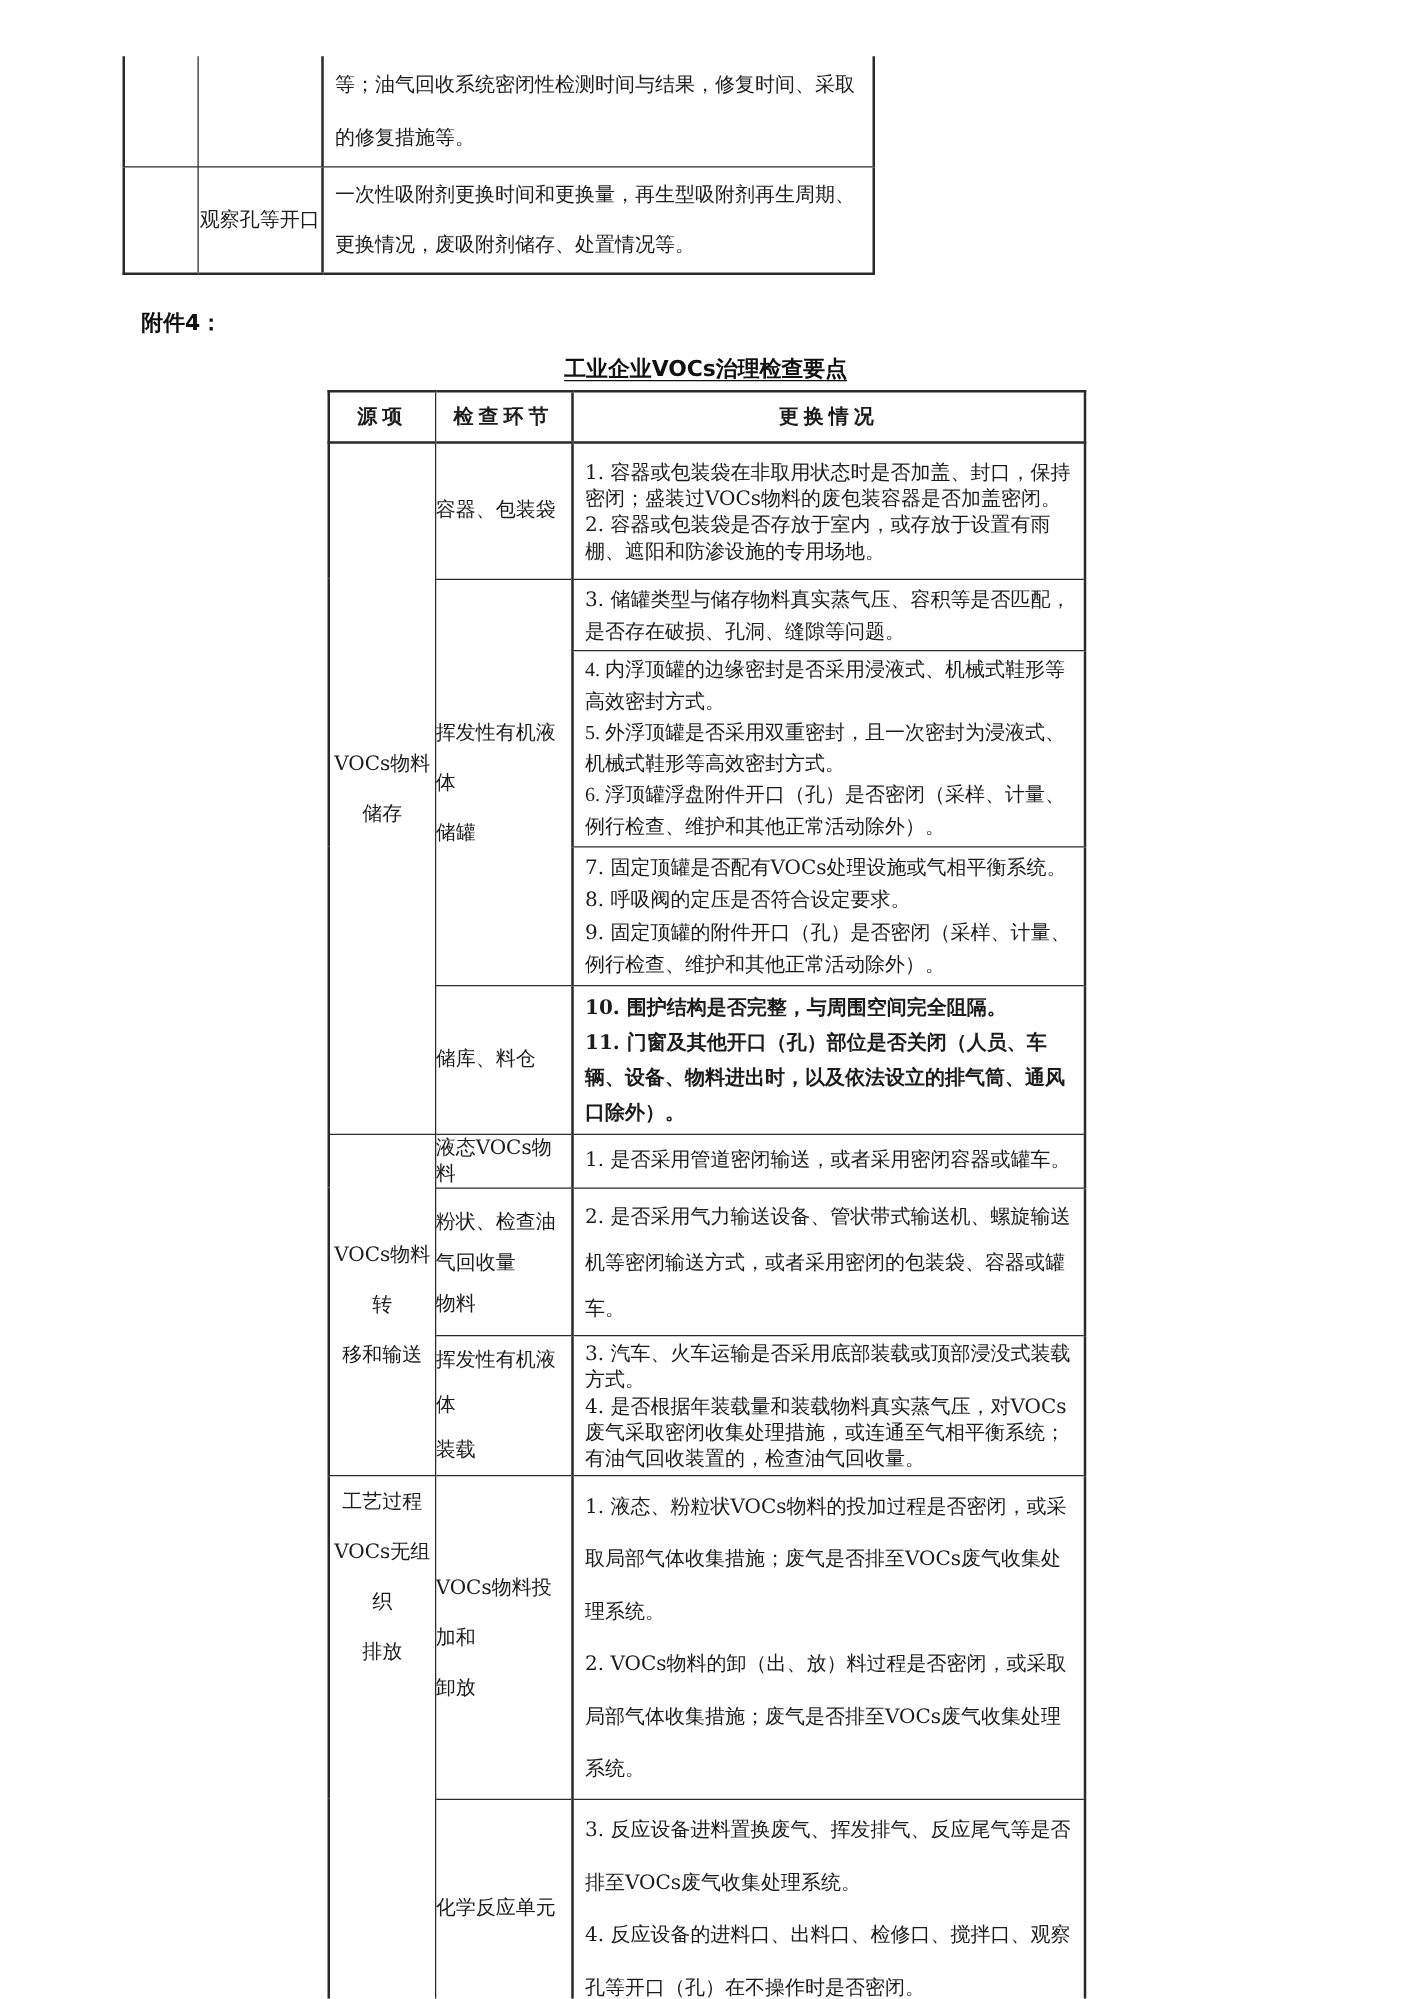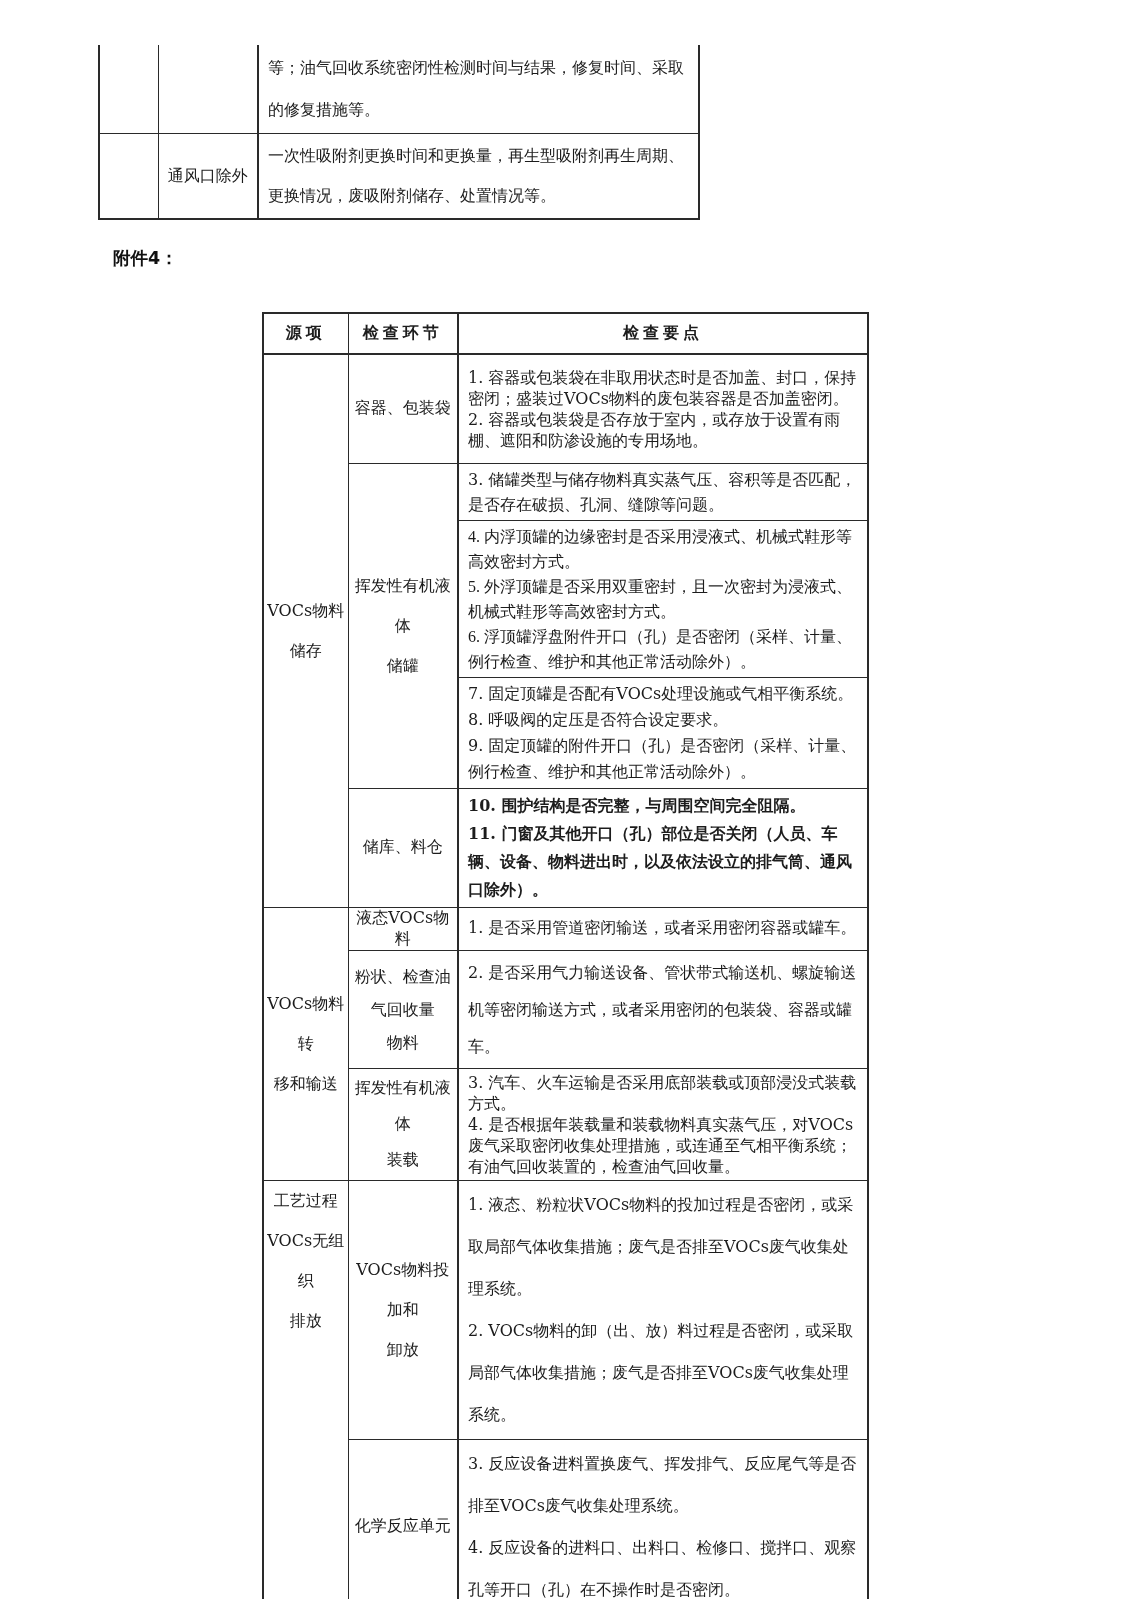--- a/index.html
+++ b/index.html
@@ -62,21 +62,21 @@
   .main-table col.c3 { width: 410px; }
 
   .main-table th {
     font-weight: bold; letter-spacing: 4px; text-align: center;
     border-top-width: 2px; border-bottom-width: 2px;
     height: 41px;
   }
   .main-table .edgeL { border-left-width: 2px; }
   .main-table .edgeR { border-right-width: 2px; }
   .main-table td.src { text-align: center; }
-  .main-table td.stage { text-align: center; }
+  .main-table td.stage { }
   .main-table td.pts { padding: 3px 6px 3px 9px; border-left-width: 2px; }
   .main-table th.ptsH { border-left-width: 2px; }
   .main-table tr.last td { border-bottom: none; }
 
   tr.r1  { height: 109px; }
   tr.r2  { height: 53px; }
   tr.r3  { height: 148px; font-family: Liberation Serif, serif; }
   tr.r4  { height: 107px; }
   tr.r5  { height: 78px; }
   tr.r6  { height: 39px; }
@@ -112,43 +112,44 @@
           <col class="cC">
         </colgroup>
       <tbody>
           <tr class="tr1">
         <td class="edgeL"></td>
         <td class="stage"></td>
         <td class="pts lh42 edgeR">等；油气回收系统密闭性检测时间与结果，修复时间、采取的修复措施等。</td>
       </tr>
       <tr class="tr3">
         <td class="edgeL"></td>
-        <td class="stage">通风口除外</td>
+        <td class="stage">观察孔等开口</td>
         <td class="pts lh40 edgeR">一次性吸附剂更换时间和更换量，再生型吸附剂再生周期、更换情况，废吸附剂储存、处置情况等。</td>
       </tr>
     </tbody>
       </table>
   </div>
 
   <div class="attachment-label">附件4：</div>
 
+  <div class="doc-title">工业企业VOCs治理检查要点</div>
 
   <div class="main-wrap">
     <table class="main-table">
       <colgroup>
           <col class="c1">
           <col class="c2">
           <col class="c3">
         </colgroup>
 
       <tbody>
           <tr>
         <th class="edgeL">源项</th>
         <th>检查环节</th>
-        <th class="ptsH edgeR">检查要点</th>
+        <th class="ptsH edgeR">更换情况</th>
       </tr>
 
       <tr class="r1">
         <td rowspan="5" class="src lh40 edgeL">VOCs物料
 储存</td>
         <td class="stage">容器、包装袋</td>
         <td class="pts lh21 edgeR">1. 容器或包装袋在非取用状态时是否加盖、封口，保持密闭；盛装过VOCs物料的废包装容器是否加盖密闭。
 2. 容器或包装袋是否存放于室内，或存放于设置有雨棚、遮阳和防渗设施的专用场地。</td>
       </tr>
       <tr class="r2">

